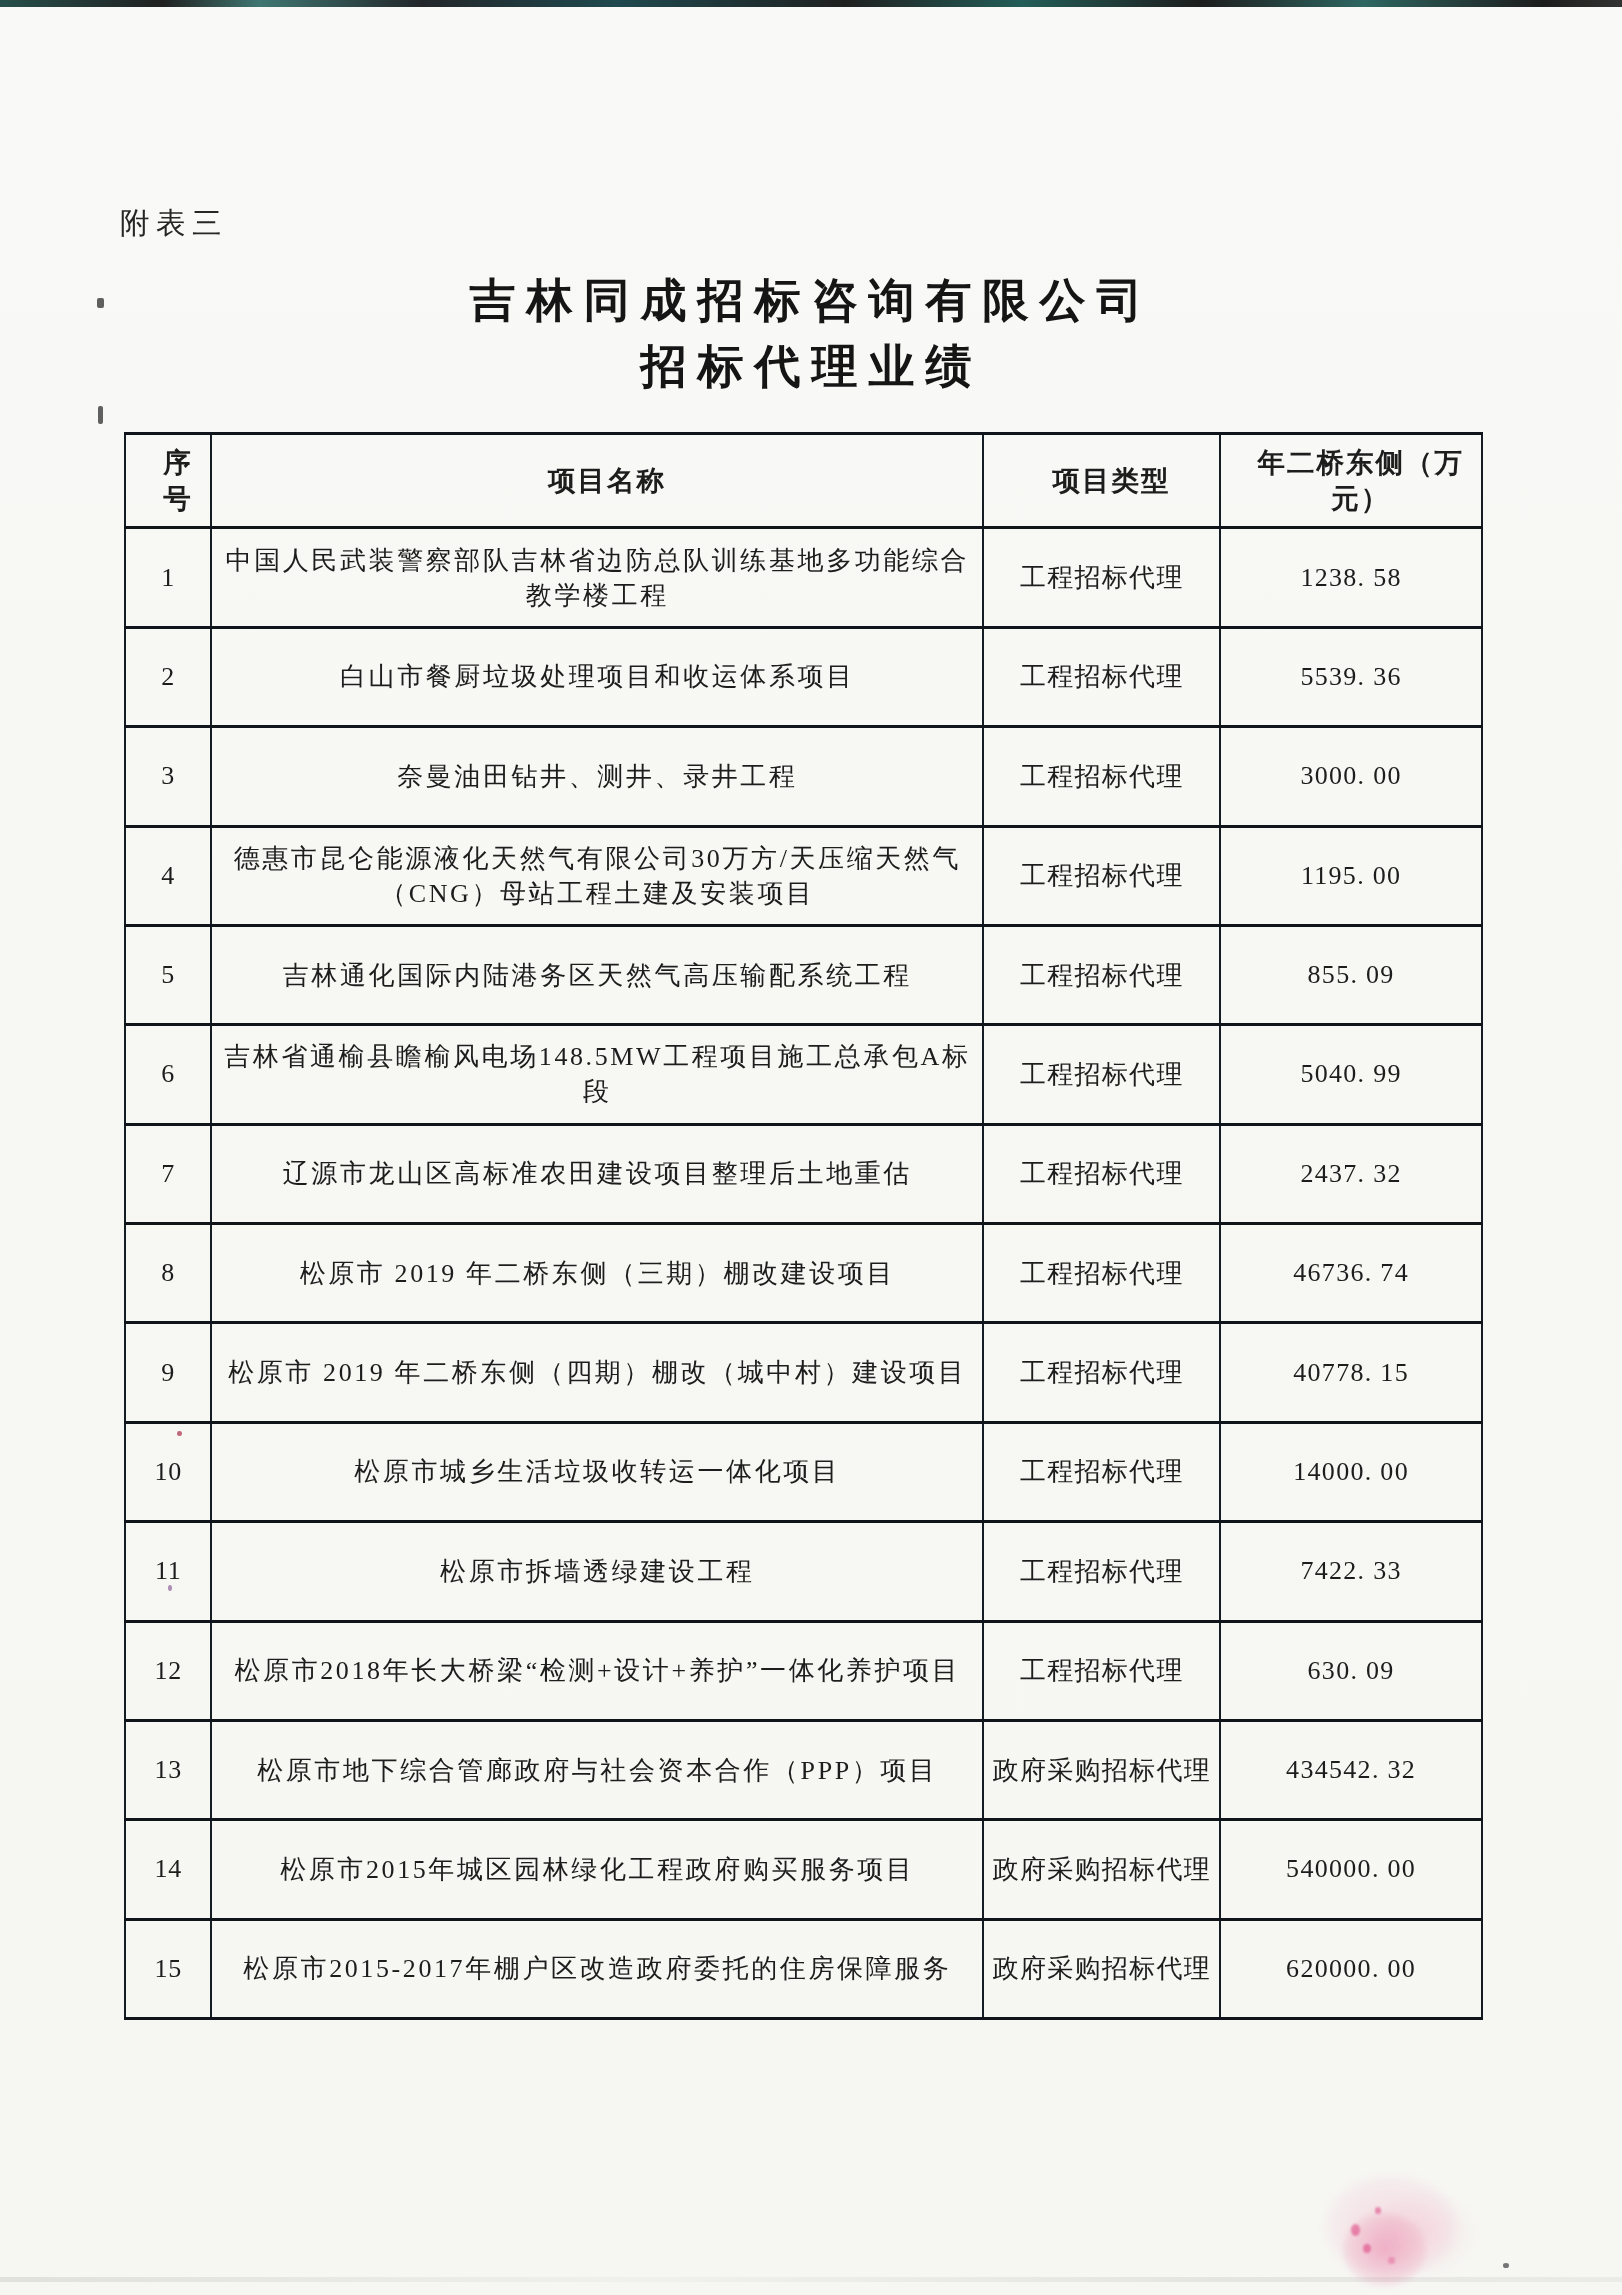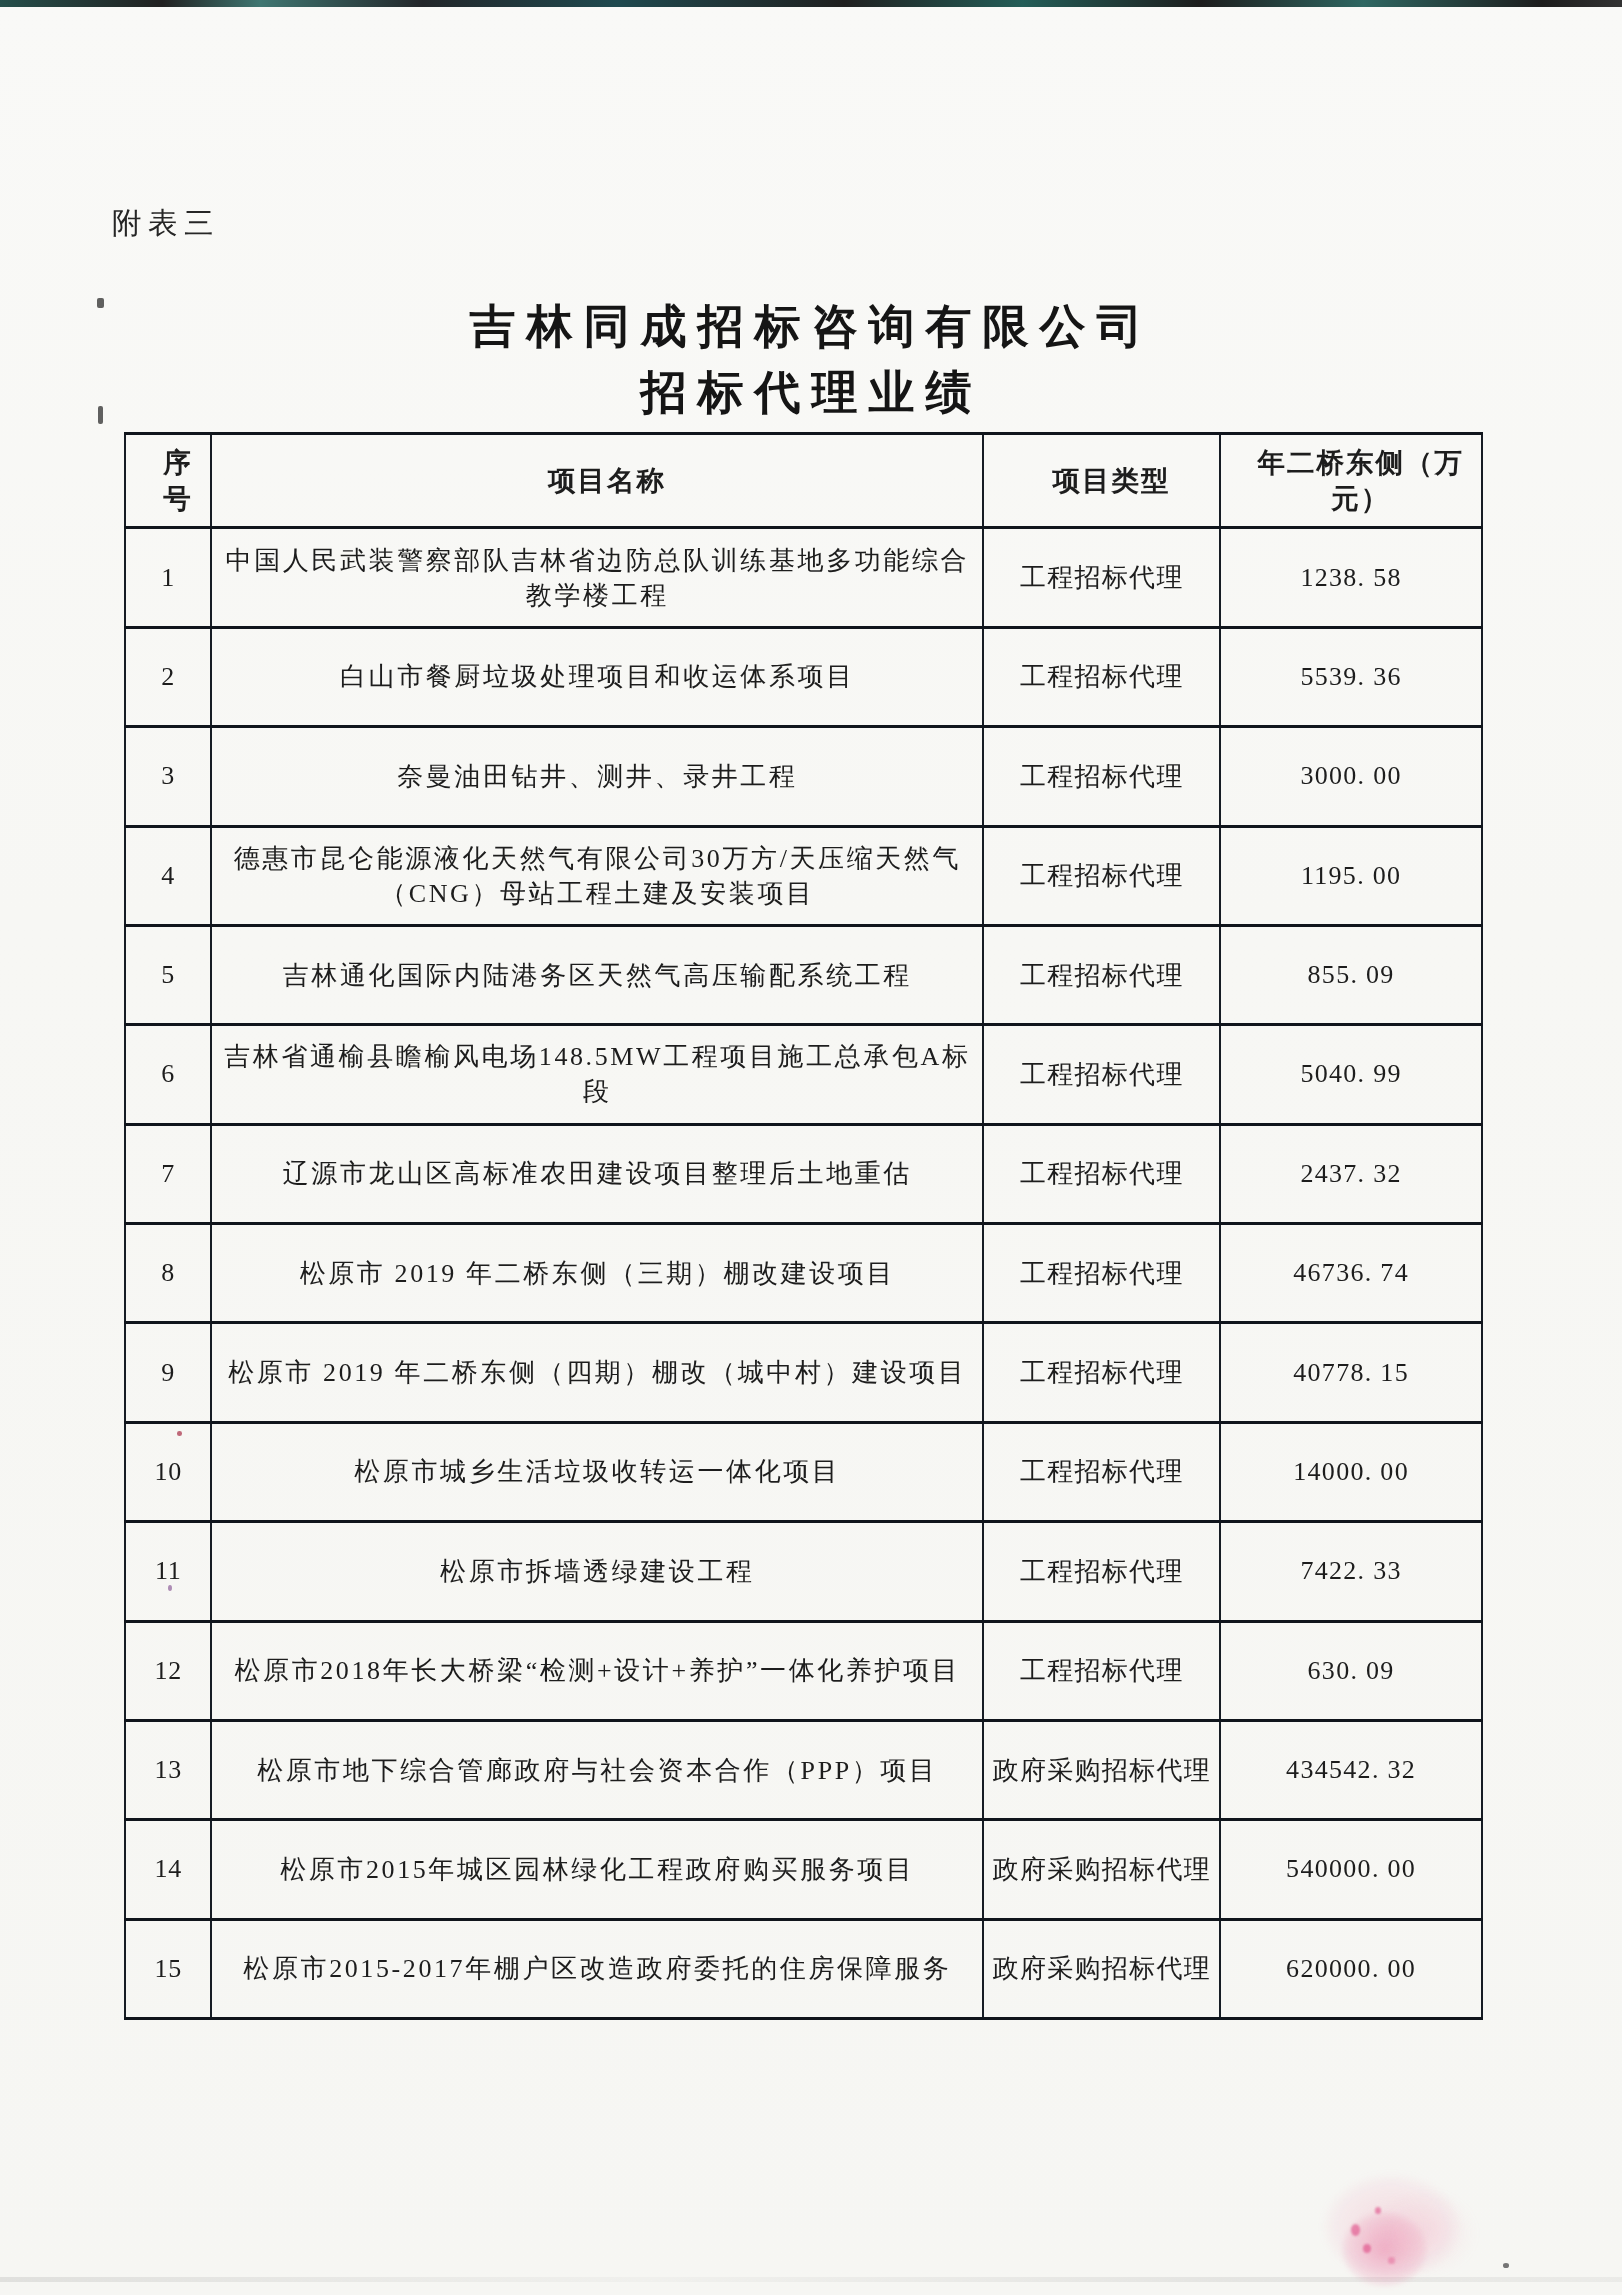--- a/index.html
+++ b/index.html
@@ -24,33 +24,32 @@
     top: 0; left: 0;
     width: 1623px; height: 6.5px;
     background: linear-gradient(90deg,
       #13403c 0%, #0e0e0e 10%, #2f6b66 16%, #101418 26%,
       #0c3a40 38%, #0d0d0d 52%, #11504a 63%, #0a0a0a 74%,
       #1d5a55 84%, #090909 95%, #222 100%);
     opacity: 0.92;
   }
   .annotation {
     position: absolute;
-    left: 112px; top: 204px;
+    left: 120px; top: 204px;
     font-size: 29.5px;
     letter-spacing: 6.5px;
     color: #262626;
   }
   .title-block {
     position: absolute;
     top: 278px; left: 0;
     width: 1623px;
     text-align: center;
     font-weight: 700;
     color: #151515;
-    margin-top: 26px;
   }
   .title-line1 {
     font-size: 46px;
     letter-spacing: 11px;
     line-height: 1.0;
   }
   .title-line2 {
     font-size: 46px;
     letter-spacing: 11px;
     line-height: 1.0;

